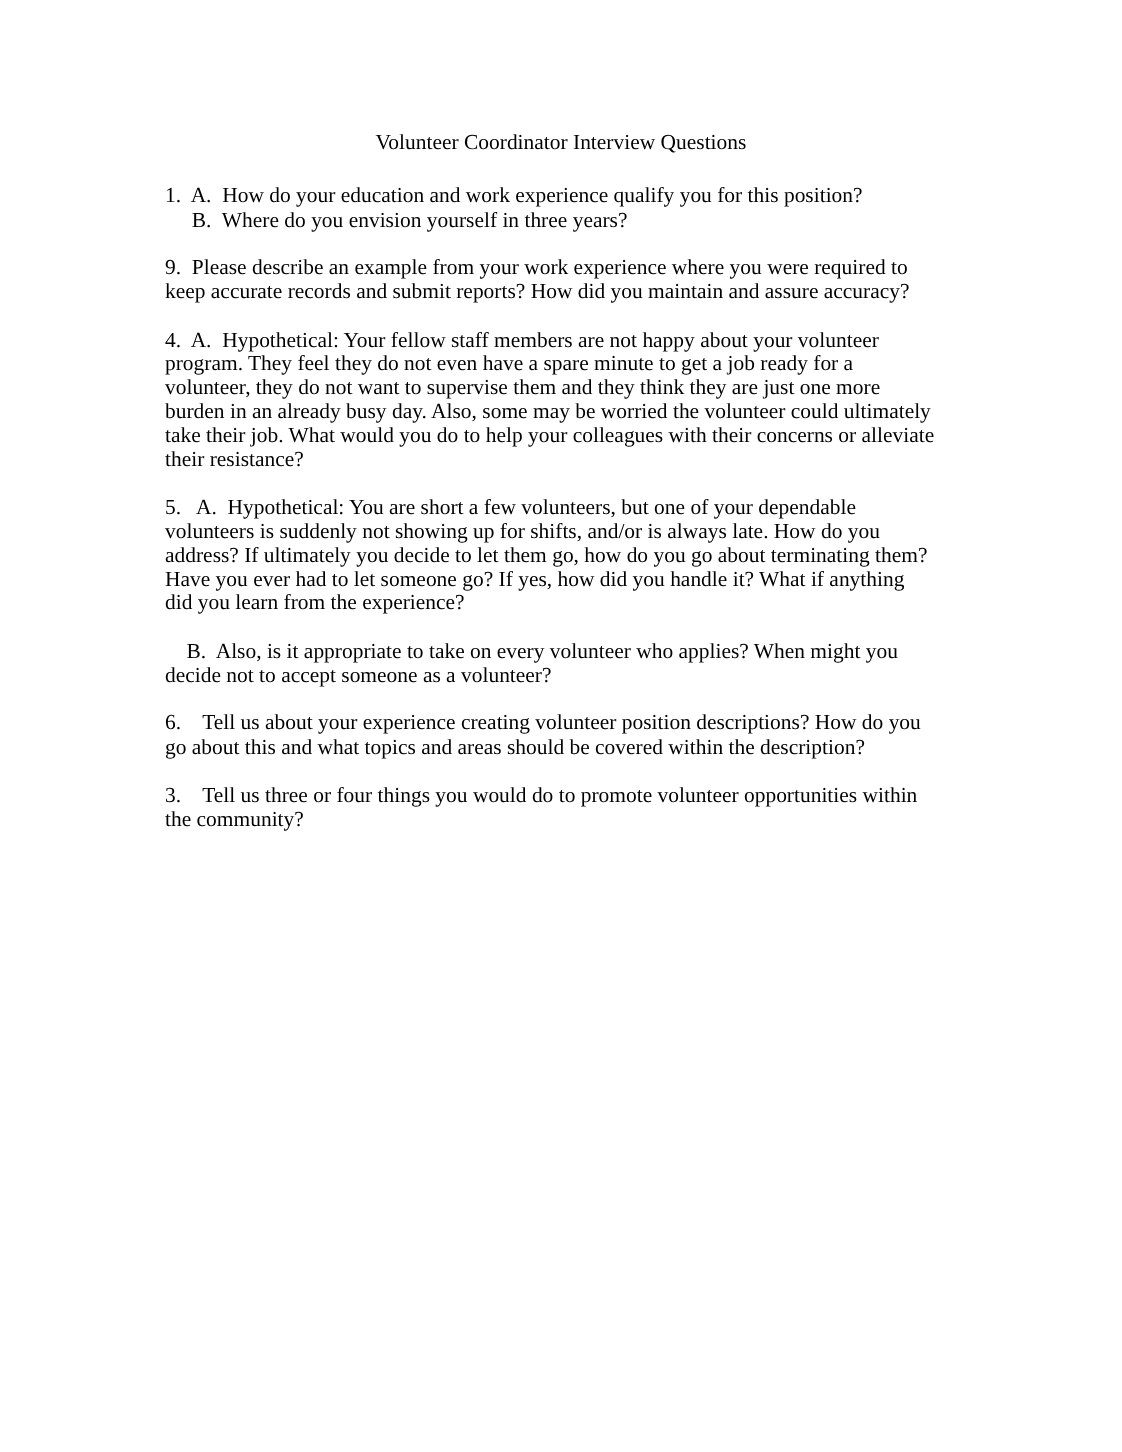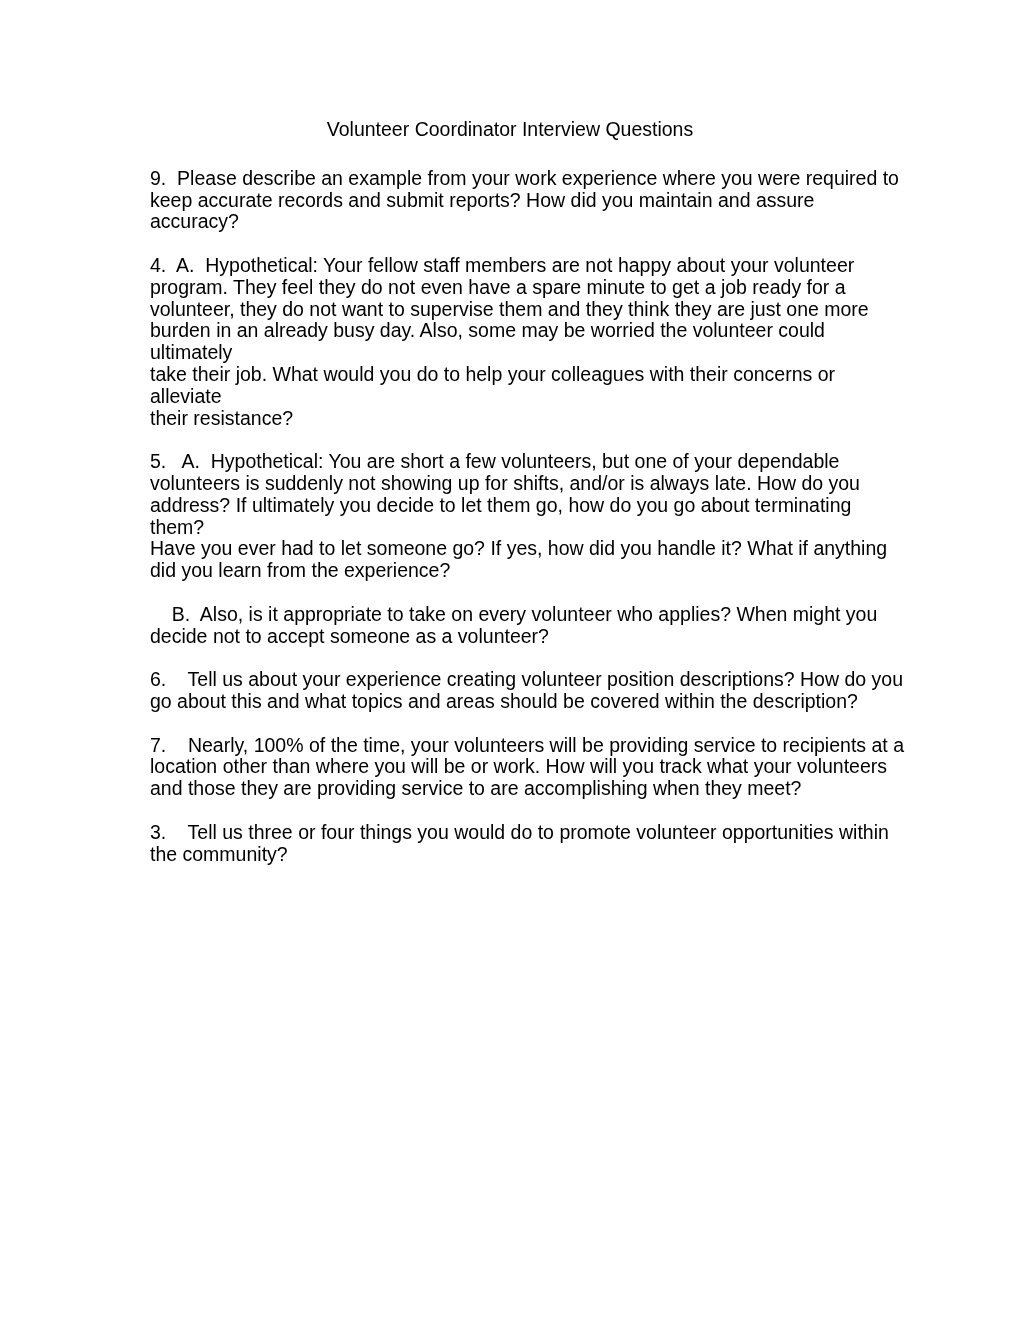--- a/index.html
+++ b/index.html
@@ -6,21 +6,21 @@
       margin: 0;
       padding: 0;
       background: #ffffff;
     }
     .page {
       position: relative;
       width: 1020px;
       height: 1133px;
       background: #ffffff;
       color: #000000;
-      font-family: Liberation Sans, sans-serif;
+      font-family: Liberation Serif, serif;
       overflow: hidden;
     }
     .content {
       position: absolute;
       left: 150px;
       top: 119px;
       width: 720px;
     }
     .doc-title {
       width: 720px;
@@ -39,20 +39,22 @@
       white-space: pre-wrap;   
     }
   </style>
 </head>
 <body>
 
 <div class="page">
   <div class="content">
     <h1 class="doc-title">Volunteer Coordinator Interview Questions</h1>
 
+    <p class="para">1.  A.  How do your education and work experience qualify you for this position?
+     B.  Where do you envision yourself in three years?</p>
 
 
     <p class="para">9.  Please describe an example from your work experience where you were required to
 keep accurate records and submit reports? How did you maintain and assure accuracy?</p>
 
     <p class="para">4.  A.  Hypothetical: Your fellow staff members are not happy about your volunteer
 program. They feel they do not even have a spare minute to get a job ready for a
 volunteer, they do not want to supervise them and they think they are just one more
 burden in an already busy day. Also, some may be worried the volunteer could ultimately
 take their job. What would you do to help your colleagues with their concerns or alleviate
@@ -64,20 +66,17 @@
 address? If ultimately you decide to let them go, how do you go about terminating them?
 Have you ever had to let someone go? If yes, how did you handle it? What if anything
 did you learn from the experience?</p>
 
     <p class="para">    B.  Also, is it appropriate to take on every volunteer who applies? When might you
 decide not to accept someone as a volunteer?</p>
 
     <p class="para">6.    Tell us about your experience creating volunteer position descriptions? How do you
 go about this and what topics and areas should be covered within the description?</p>
 
-    <p class="para">7.    Nearly, 100% of the time, your volunteers will be providing service to recipients at a
-location other than where you will be or work. How will you track what your volunteers
-and those they are providing service to are accomplishing when they meet?</p>
 
     <p class="para">3.    Tell us three or four things you would do to promote volunteer opportunities within
 the community?</p>
   </div>
 </div>
 
 </body></html>

